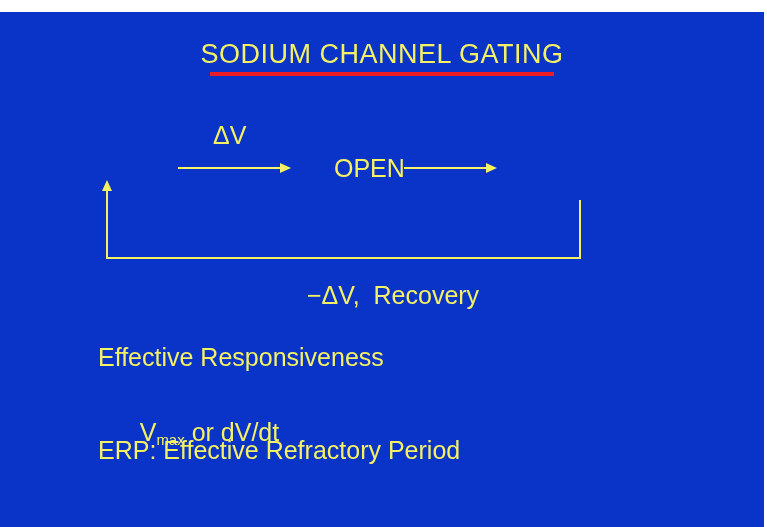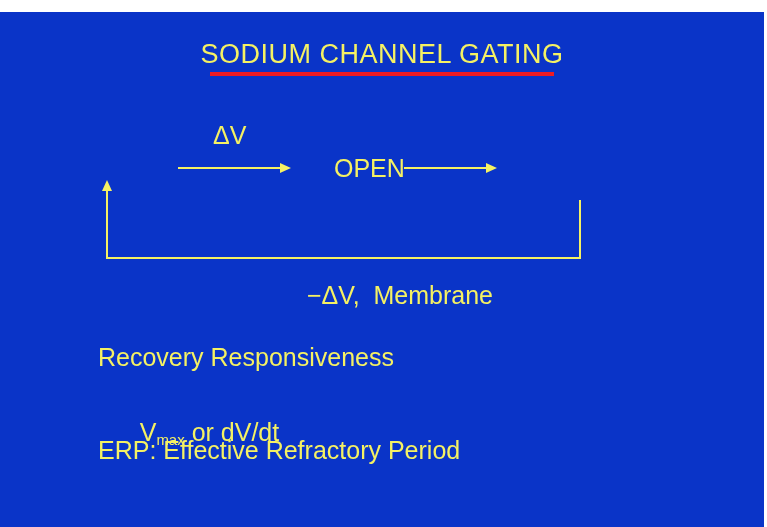--- a/index.html
+++ b/index.html
@@ -99,24 +99,24 @@
         </g>
         <g>
           <polyline points="580,188 580,246 107,246 107,177"></polyline>
           <polygon points="107,168 102,179 112,179"></polygon>
         </g>
       </svg>
 
       <span class="state state-open">OPEN</span>
 
       <span class="diag-label label-delta-v">ΔV</span>
-      <span class="diag-label label-recovery">−ΔV,  Membrane</span>
+      <span class="diag-label label-recovery">−ΔV,  Recovery</span>
     </div>
 
-    <div class="note-line note-membrane">Recovery Responsiveness</div>
+    <div class="note-line note-membrane">Effective Responsiveness</div>
 
     <div class="note-line note-vmax">
       <span>V</span><sub>max</sub><span> or dV/dt</span>
     </div>
 
     <div class="note-line note-erp">ERP: Effective Refractory Period</div>
 
   </div>
 </div>
 

